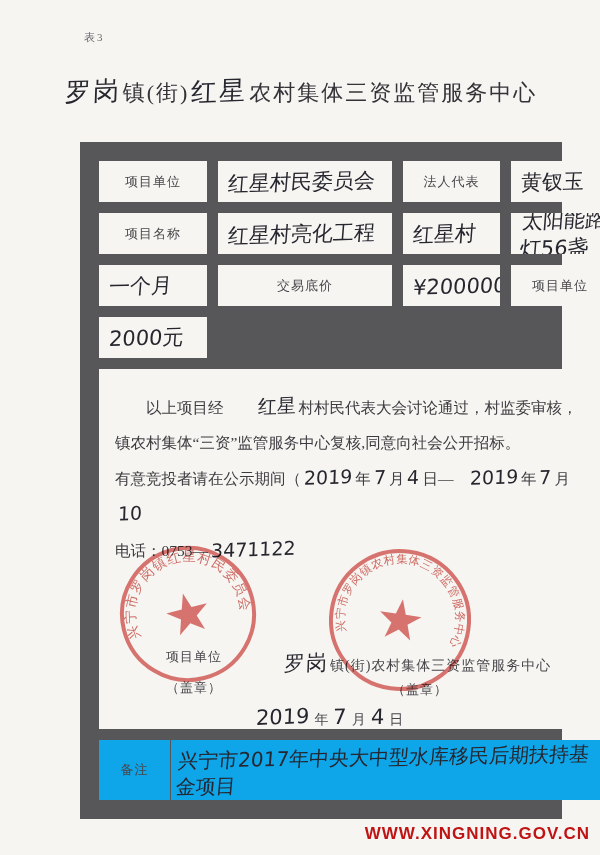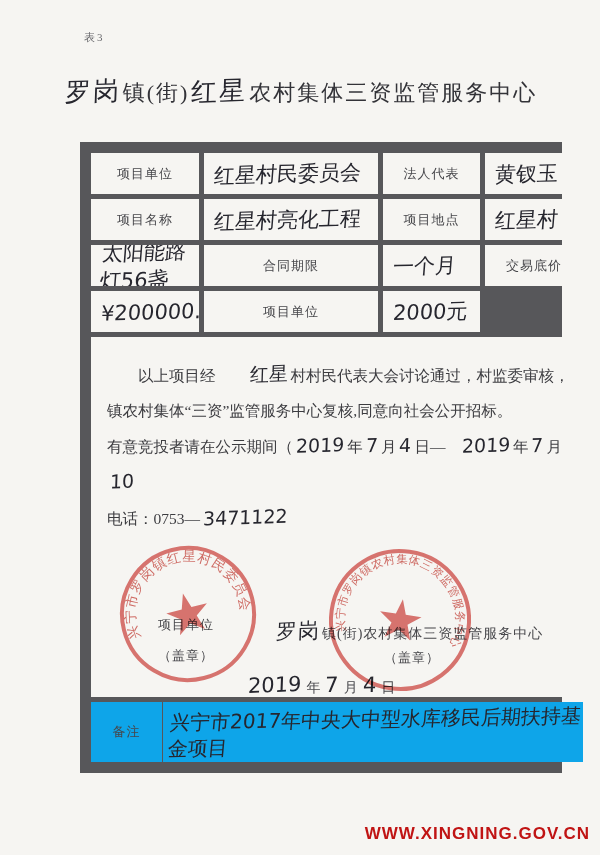--- a/index.html
+++ b/index.html
@@ -11,21 +11,21 @@
   .corner{position:absolute;left:84px;top:30px;font-size:11px;color:#6a6a6e;letter-spacing:2px;}
   .title{position:absolute;left:0;top:74px;width:100%;text-align:center;font-size:22px;letter-spacing:2px;color:#333338;white-space:nowrap;}
   .hw{font-family:"DejaVu Sans",sans-serif;color:#26262e;display:inline-block;transform:rotate(-2deg) skewX(-4deg);}
   .title .hw{font-size:26px;margin:0 2px;}
   
   .formtable{
     position:absolute;left:80px;top:142px;width:482px;
     background:#57575a;display:grid;
     grid-template-columns:108px 174px 97px 98px;
     grid-template-rows:41px 41px 41px 41px 360px 60px;
-    gap:5px;padding:11px;box-sizing:border-box;
+    gap:11px;padding:19px;box-sizing:border-box;
   }
   .cell{background:#f6f5f2;display:flex;align-items:center;overflow:hidden;}
   .cell.lab{justify-content:center;font-size:13px;letter-spacing:1px;color:#47474b;}
   .cell.val{justify-content:flex-start;padding-left:10px;font-size:21px;}
   .cell.val .hw{transform:rotate(-1.5deg) skewX(-6deg);}
   .bigcell{grid-column:1/5;background:#f6f5f2;position:relative;}
   .notice{margin:0;padding:20px 12px 0 16px;font-size:15.5px;line-height:35px;color:#3c3c40;}
   .notice .nline1{text-indent:2em;}
   .notice .hw{font-size:19px;margin:0 3px;}
   .notice .gap{margin-left:16px;}
@@ -67,29 +67,27 @@
       </div>
     <div class="cell lab">法人代表</div>
     <div class="cell val">
         <span class="hw">黄钗玉</span>
       </div>
 
     <div class="cell lab">项目名称</div>
     <div class="cell val">
         <span class="hw">红星村亮化工程</span>
       </div>
-    <div class="cell lab">项目地点</div>
     <div class="cell val">
         <span class="hw">红星村</span>
       </div>
 
     <div class="cell val">
         <span class="hw">太阳能路灯56盏</span>
       </div>
-    <div class="cell lab">合同期限</div>
     <div class="cell val">
         <span class="hw">一个月</span>
       </div>
 
     <div class="cell lab">交易底价</div>
     <div class="cell val">
         <span class="hw">¥200000.00</span>
       </div>
     <div class="cell lab">项目单位</div>
     <div class="cell val">

